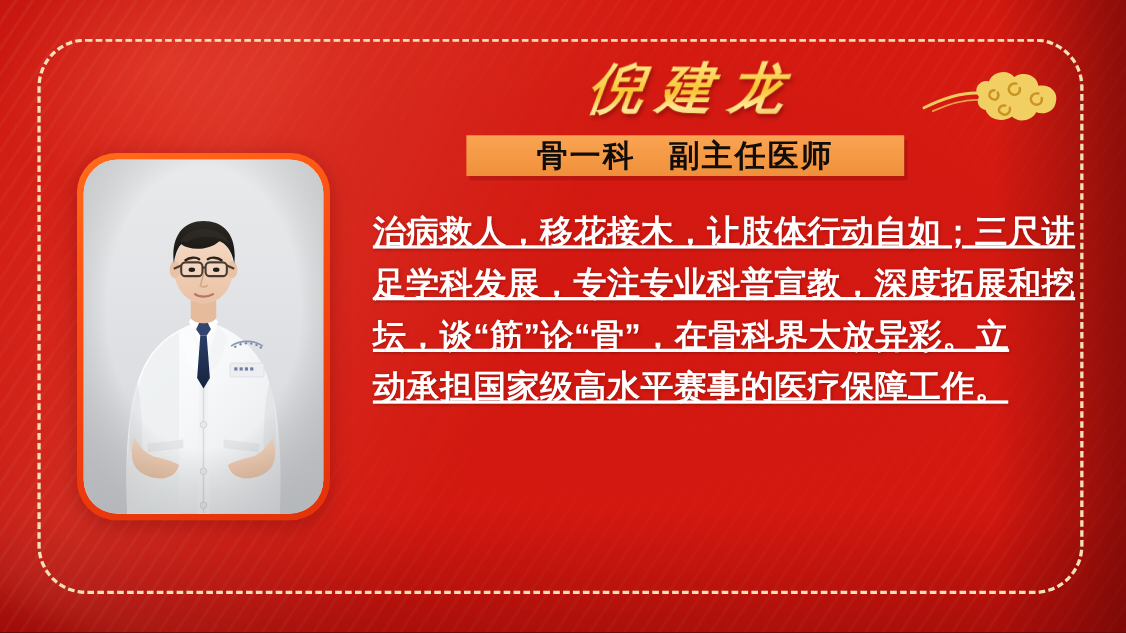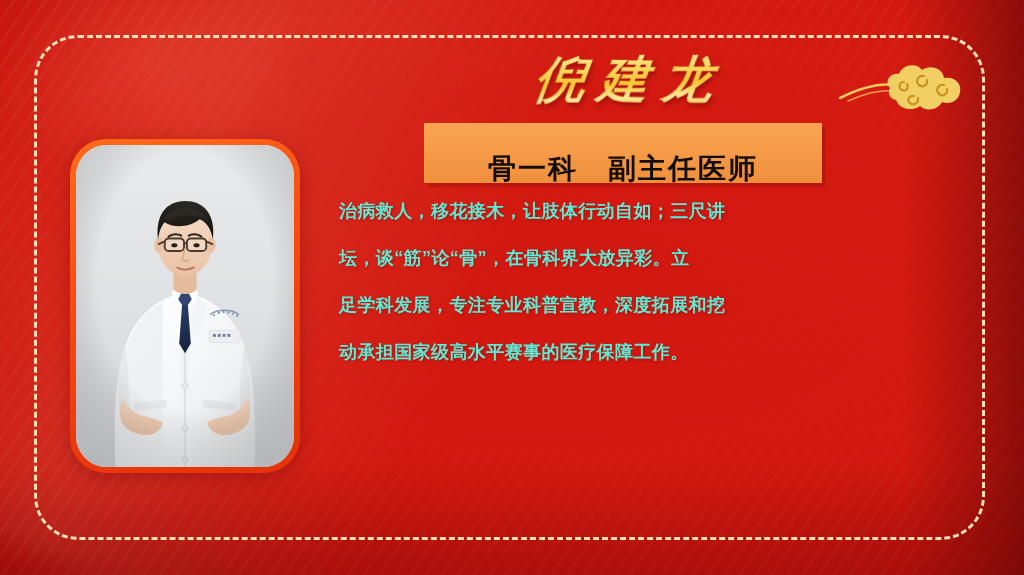--- a/index.html
+++ b/index.html
@@ -127,52 +127,53 @@
     text-shadow: none;
     filter: drop-shadow(2px 3px 2px rgba(90,5,3,0.45));
     white-space: nowrap;
     transform: skewX(-7deg);
   }
 
   
   .title-bar {
     position: absolute;
     left: 424px; top: 123px;
-    width: 398px; height: 60px;
+    width: 398px; height: 37px;
     background: linear-gradient(180deg, #f9a453 0%, #f59a46 50%, #ef8f3c 100%);
     display: flex;
-    align-items: flex-end;
+    align-items: center;
     justify-content: center;
     box-shadow: 3px 4px 0 rgba(120,10,6,0.28);
   }
   .title-bar-text {
     color: #120d08;
     font-size: 28px;
     font-weight: 700;
     letter-spacing: 2px;
     white-space: pre;
     line-height: 1;
     font-family: "Liberation Sans", "DejaVu Sans", sans-serif;
   }
 
   
   .bio {
     position: absolute;
     left: 339px; top: 188px;
     width: 564px;
   }
   .bio-line {
-    color: #5eead4;
-    font-size: 18px;
+    color: #ffffff;
+    font-size: 30px;
     font-weight: 700;
     line-height: 47px;
     letter-spacing: 0.4px;
     white-space: pre;
     text-shadow: 1px 1px 3px rgba(110,8,5,0.45);
     font-family: "Liberation Sans", "DejaVu Sans", sans-serif;
+    text-decoration: underline;
   }
 </style>
 </head>
 <body>
 
 <div id="stage">
 
   <div class="bg-base"></div>
   <div class="bg-stripes"></div>
   <div class="bg-stripe-mask"></div>
@@ -327,18 +328,18 @@
   </div>
 
   <div class="name-calligraphy">倪建龙</div>
 
   <div class="title-bar">
     <span class="title-bar-text">骨一科　副主任医师</span>
   </div>
 
   <div class="bio">
     <div class="bio-line">治病救人，移花接木，让肢体行动自如；三尺讲</div>
+    <div class="bio-line">足学科发展，专注专业科普宣教，深度拓展和挖</div>
     <div class="bio-line">坛，谈“筋”论“骨”，在骨科界大放异彩。立</div>
-    <div class="bio-line">足学科发展，专注专业科普宣教，深度拓展和挖</div>
     <div class="bio-line">动承担国家级高水平赛事的医疗保障工作。</div>
   </div>
 
 </div>
 
 </body></html>

